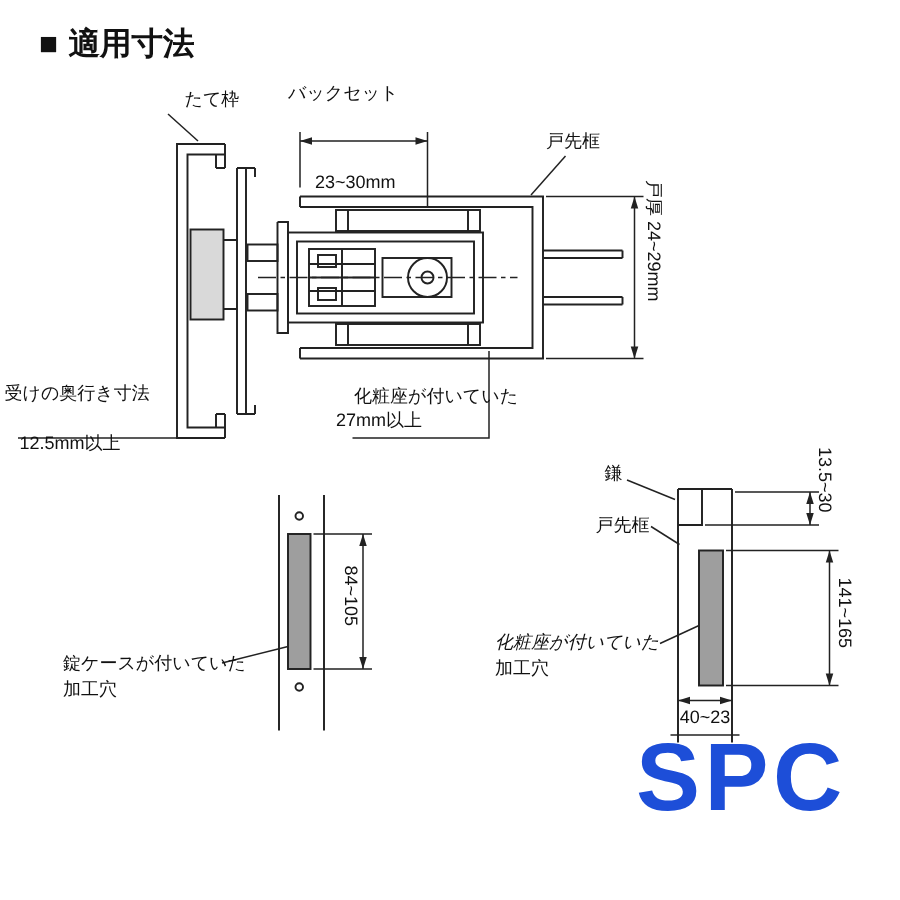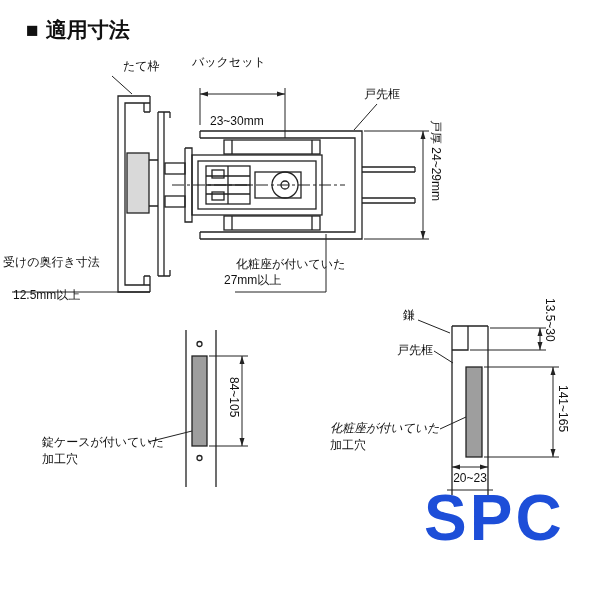--- a/index.html
+++ b/index.html
@@ -138,17 +138,17 @@
   <div class="vtext" style="left:240px;top:377px;">84~105</div>
   <div class="label" style="left:42px;top:435px;">錠ケースが付いていた</div>
   <div class="label" style="left:42px;top:452px;">加工穴</div>
 
   <div class="label" style="left:403px;top:308px;">鎌</div>
   <div class="label" style="left:397px;top:343px;">戸先框</div>
   <div class="vtext" style="left:556px;top:298px;">13.5~30</div>
   <div class="vtext" style="left:569px;top:385px;">141~165</div>
   <div class="label" style="left:330px;top:421px;font-style:italic;">化粧座が付いていた</div>
   <div class="label" style="left:330px;top:438px;">加工穴</div>
-  <div class="label dim-center" style="left:450px;top:471px;">20~23</div>
+  <div class="label dim-center" style="left:450px;top:471px;">40~23</div>
 
   <div class="watermark">SPC</div>
 
 </div>
 
 </body></html>

